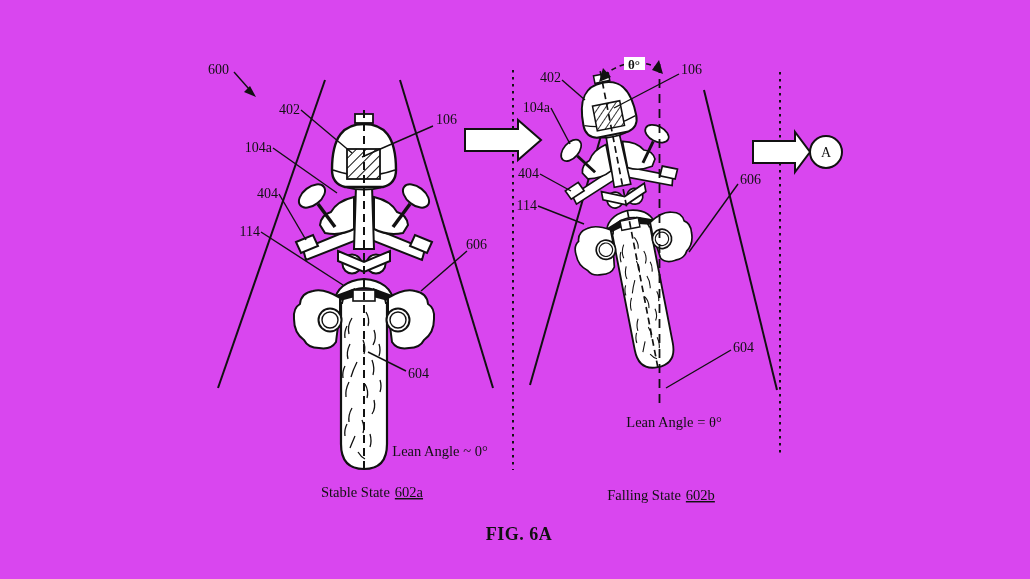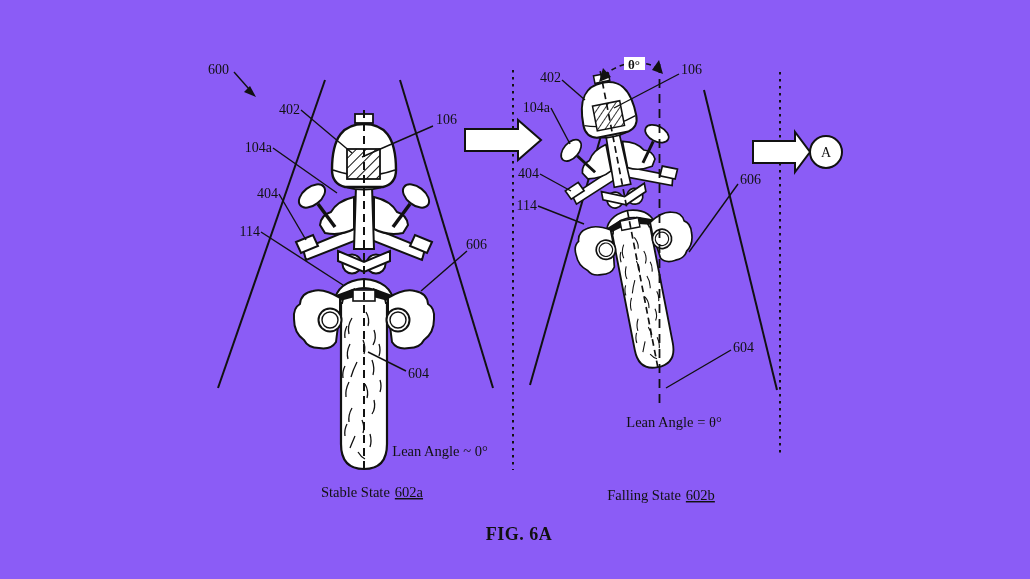--- a/index.html
+++ b/index.html
@@ -1,16 +1,16 @@
 <!DOCTYPE html>
 <html><head>
 <meta charset="utf-8">
 <style>
   html,body{margin:0;padding:0;background:#ffffff;}
-  .stage{width:1030px;height:579px;position:relative;background:#8b5cf6;overflow:hidden;
+  .stage{width:1030px;height:579px;position:relative;background:#d946ef;overflow:hidden;
          font-family:"Liberation Serif", serif;}
   svg{display:block;}
   text{font-family:"Liberation Serif", serif;fill:#111;}
   .ref{font-size:14px;}
   .cap{font-size:14.5px;}
   .fig{font-size:18px;font-weight:bold;letter-spacing:.5px;}
   .theta{font-size:13px;font-weight:bold;}
   .ln{stroke:#111;stroke-width:1.4;fill:none;}
   .road{stroke:#111;stroke-width:2;fill:none;}
   .dot{stroke:#111;stroke-width:2;stroke-dasharray:2.5 4.5;fill:none;}

